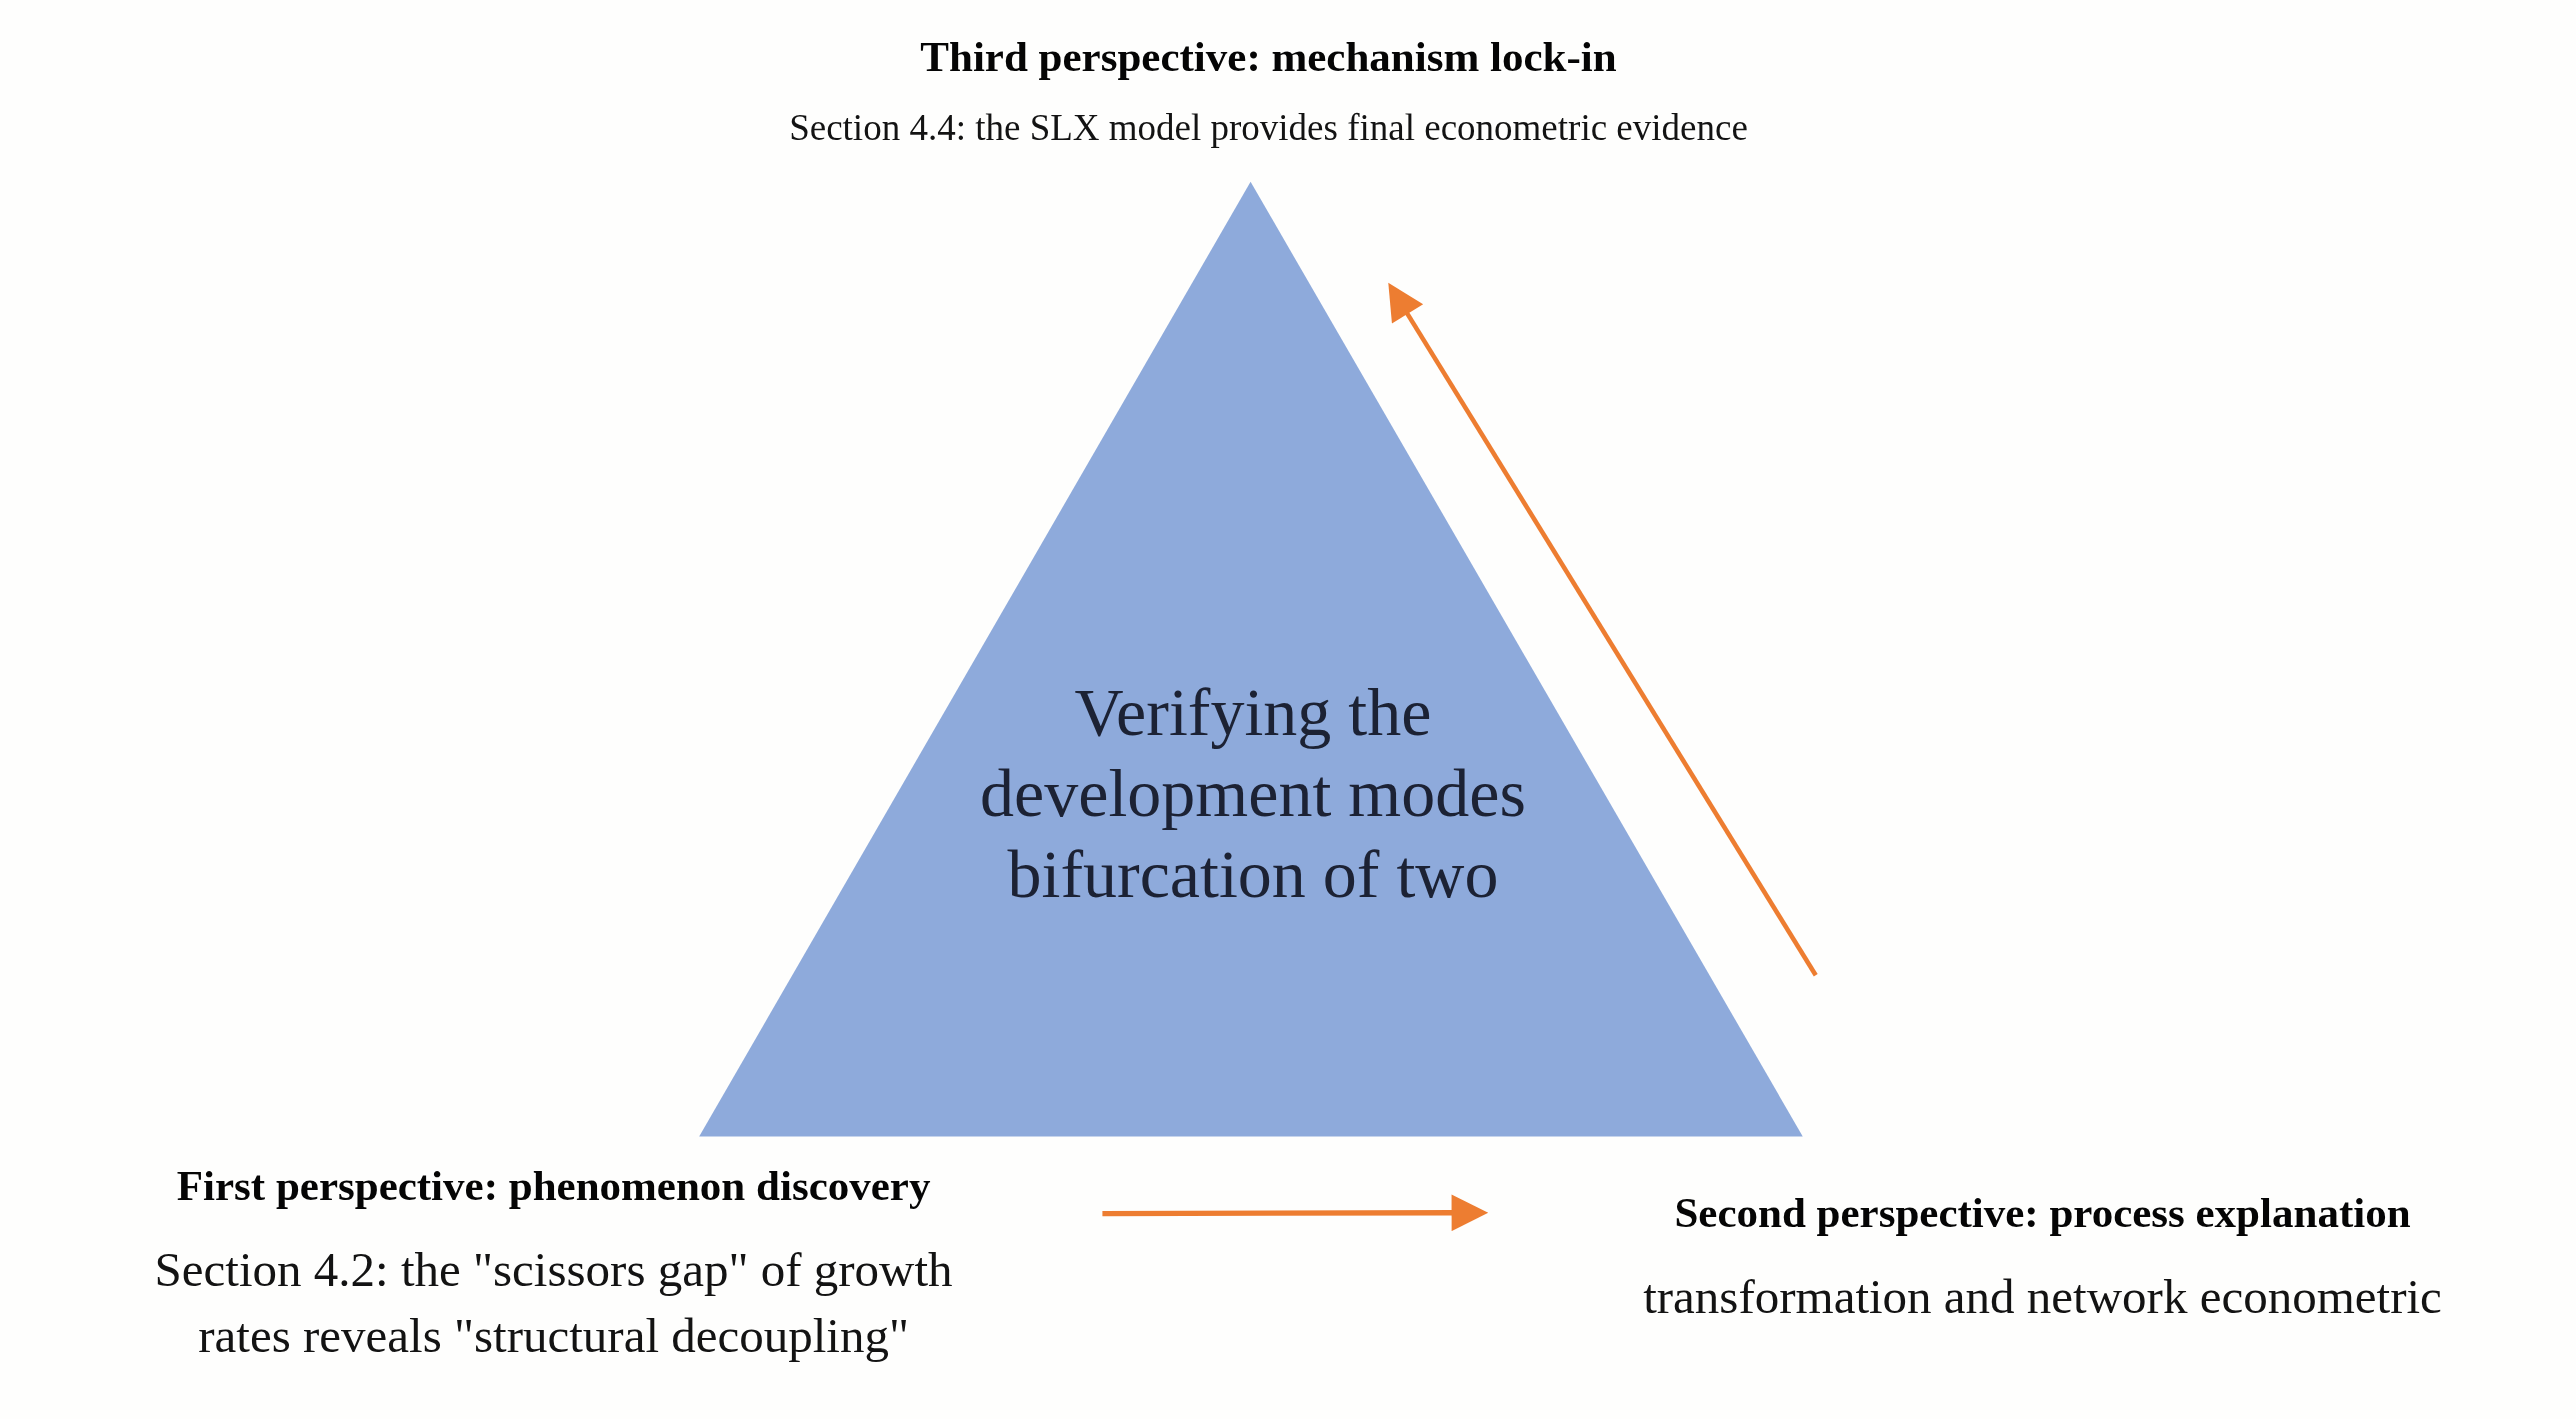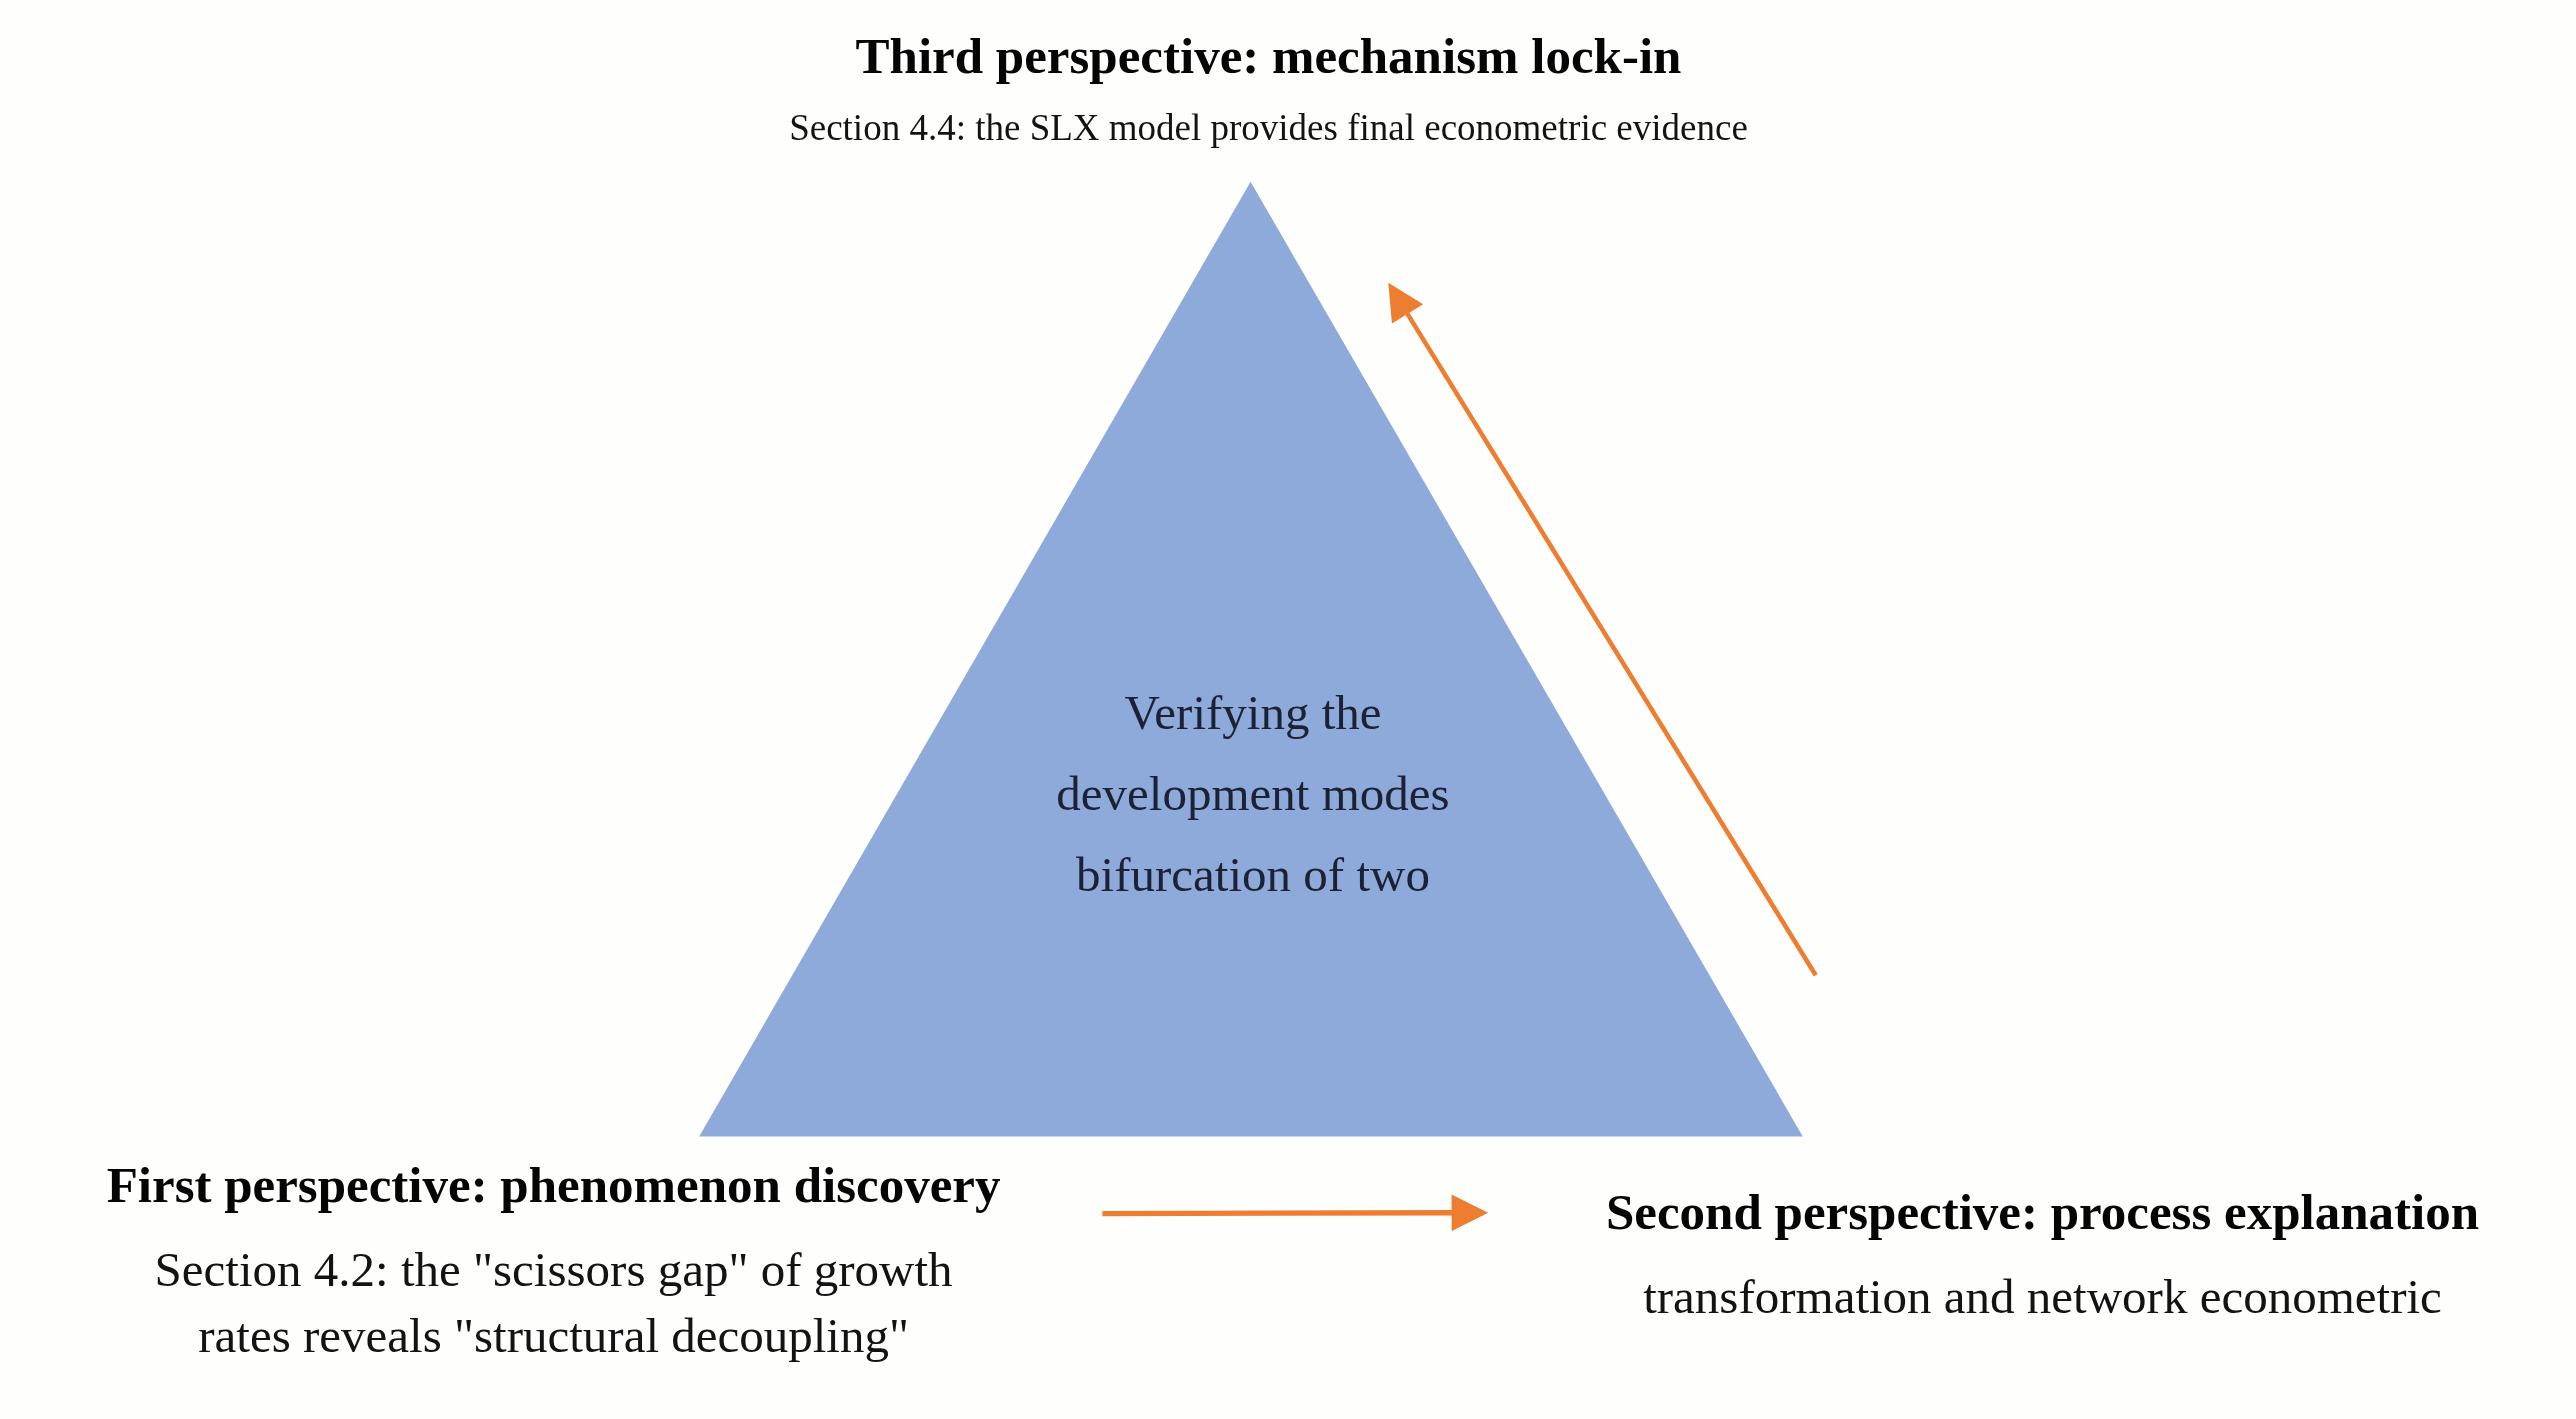--- a/index.html
+++ b/index.html
@@ -17,21 +17,21 @@
     width: 2576px;
     height: 1419px;
   }
   .label {
     position: absolute;
     text-align: center;
     color: #0a0a0a;
   }
   .label .h {
     font-weight: bold;
-    font-size: 51px;
+    font-size: 43px;
     line-height: 73px;
     color: #050505;
     white-space: nowrap;
   }
   .label .subs { margin-top: 15.3px; }
   .label .s {
     font-size: 37px;
     line-height: 69px;
     color: #131313;
     white-space: nowrap;
@@ -44,21 +44,21 @@
   }
   .top-label  { left: 428px;  top: 20px;   width: 1681px; }
   .bl-label   { left: 7.6px;   top: 1149px; width: 1092px; }
   .br-label   { left: 1509px; top: 1176px; width: 1067px; }
   .tri-text {
     position: absolute;
     left: 833px;
     top: 672px;
     width: 840px;
     text-align: center;
-    font-size: 49px;
+    font-size: 68px;
     line-height: 81px;
     color: #1c2234;
   }
 </style>
 </head>
 <body>
 
 <div class="canvas">
 
   <svg class="layer" viewBox="0 0 3372 1858" aria-hidden="true">

